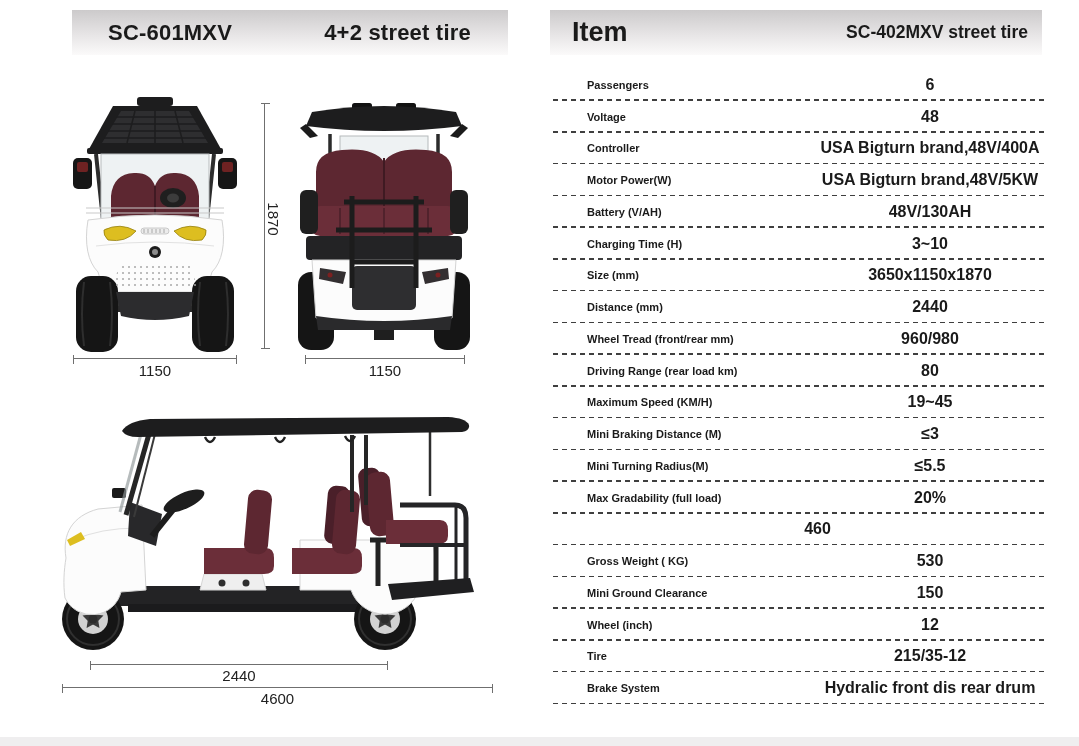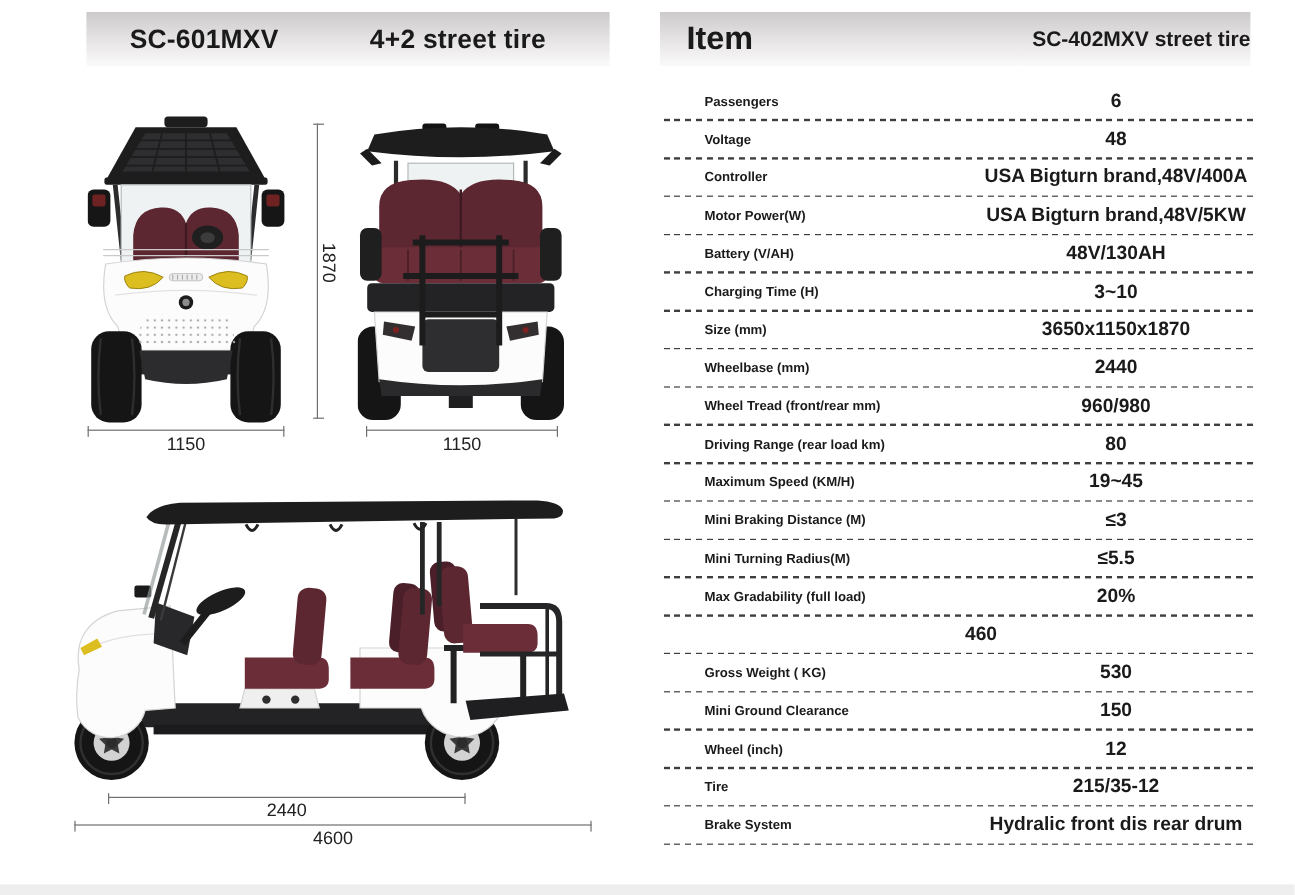--- a/index.html
+++ b/index.html
@@ -2,27 +2,27 @@
 <html style="--seat: #5d2731; --seat_light: #6b2e39; --roof: #1d1d1e; --tire: #151515; --headlight: #ddbe20; --footer: #efeeef;"><head>
 <meta charset="utf-8">
 <style>
   html,body{margin:0;padding:0;background:#ffffff;}
   .page{position:relative;width:1079px;height:746px;background:#fff;overflow:hidden;
         font-family:"Liberation Sans","DejaVu Sans",sans-serif;color:#1a1a1a;}
 
   
   .hdr{position:absolute;top:10px;height:45px;display:flex;align-items:center;
        background:linear-gradient(180deg,#cccacb 0%,#e7e5e6 55%,#fbfafa 100%);}
-  .hdr-left{left:72px;width:436px;}
+  .hdr-left{left:72px;width:436px;gap:16px;}
   .hdr-left span{display:block;text-align:center;font-size:22px;font-weight:700;letter-spacing:.2px;}
   .hdr-left .m{flex:0 0 45%;}
   .hdr-left .t{flex:0 0 52%;}
   .hdr-right{left:550px;width:492px;}
   .hdr-right .item{font-size:27px;font-weight:700;padding-left:22px;}
-  .hdr-right .model{margin-left:auto;font-size:17.5px;font-weight:700;}
+  .hdr-right .model{margin-left:auto;padding-right:14px;font-size:17.5px;font-weight:700;}
 
   
   .spec-table{position:absolute;left:553px;top:69px;width:495px;}
   .spec-row{position:relative;height:31.75px;display:flex;align-items:center;padding-left:34px;box-sizing:border-box;}
   .spec-row::after{content:"";position:absolute;left:0;right:0;bottom:0;height:1.5px;
        background:repeating-linear-gradient(90deg,#3f3f3f 0 5px,transparent 5px 9px);}
   .spec-label{flex:0 0 225px;font-size:11px;font-weight:700;white-space:nowrap;}
   .spec-value{flex:1;text-align:center;font-size:16px;font-weight:700;white-space:nowrap;}
 
   
@@ -86,21 +86,21 @@
     </div>
       <div class="spec-row">
       <span class="spec-label">Charging Time (H)</span>
       <span class="spec-value">3~10</span>
     </div>
       <div class="spec-row">
       <span class="spec-label">Size (mm)</span>
       <span class="spec-value">3650x1150x1870</span>
     </div>
       <div class="spec-row">
-      <span class="spec-label">Wheelbase (mm)</span>
+      <span class="spec-label">Distance (mm)</span>
       <span class="spec-value">2440</span>
     </div>
       <div class="spec-row">
       <span class="spec-label">Wheel Tread (front/rear mm)</span>
       <span class="spec-value">960/980</span>
     </div>
       <div class="spec-row">
       <span class="spec-label">Driving Range (rear load km)</span>
       <span class="spec-value">80</span>
     </div>

